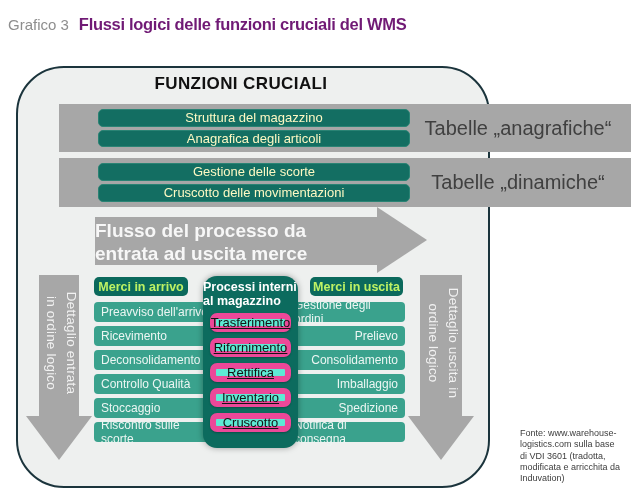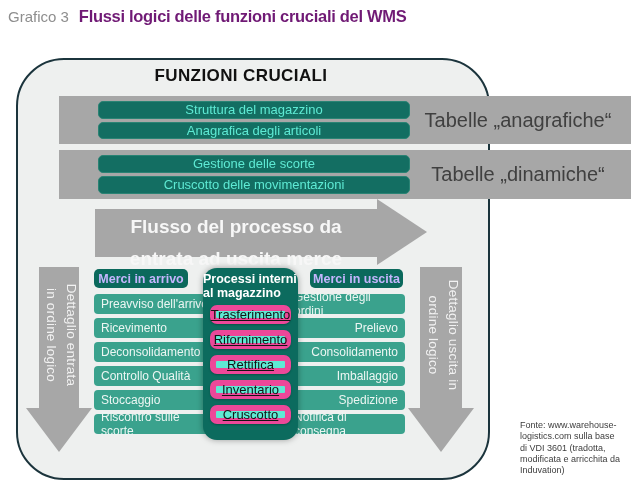--- a/index.html
+++ b/index.html
@@ -1,33 +1,33 @@
 <!DOCTYPE html>
 <html><head>
 <meta charset="utf-8">
 <style>
   html,body{margin:0;padding:0;}
   body{width:640px;height:491px;background:#ffffff;font-family:"Liberation Sans",sans-serif;position:relative;overflow:hidden;}
-  .stage{position:absolute;left:0;top:0;width:640px;height:360px;}
+  .stage{position:absolute;left:0;top:8px;width:640px;height:360px;}
   .abs{position:absolute;box-sizing:border-box;}
   .titlebar{left:8px;top:7px;width:620px;height:22px;display:flex;align-items:baseline;gap:10px;}
   .title-prefix{font-size:15px;color:#8e8e8e;}
   .title-main{font-size:16.5px;font-weight:bold;color:#701a75;letter-spacing:-0.3px;}
   .container{left:16px;top:58px;width:474px;height:422px;background:#eef0ef;border:2px solid #1b343c;border-radius:48px;}
   .heading{left:116px;top:66px;width:250px;height:20px;text-align:center;font-size:17px;font-weight:bold;color:#111111;letter-spacing:0.4px;}
   .band{background:#a7a7a7;left:59px;width:572px;}
-  .pill{left:39px;width:312px;height:17.5px;background:#136e62;border:1px solid #2a8374;border-radius:5px;color:#5eead4;font-size:13px;display:flex;align-items:center;justify-content:center;}
+  .pill{left:39px;width:312px;height:17.5px;background:#136e62;border:1px solid #2a8374;border-radius:5px;color:#fef9c3;font-size:13px;display:flex;align-items:center;justify-content:center;}
   .band-label{left:352px;top:0;width:214px;height:100%;display:flex;align-items:center;justify-content:center;color:#404040;font-size:20px;}
   .harrow-body{left:95px;top:209px;width:282px;height:48px;background:#a7a7a7;}
   .harrow-head{left:377px;top:199px;width:0;height:0;border-top:33px solid transparent;border-bottom:33px solid transparent;border-left:50px solid #a7a7a7;}
-  .harrow-text{left:95px;top:211px;width:282px;text-align:center;color:#f7f7f7;font-size:19px;font-weight:bold;line-height:32px;white-space:pre-line;}
+  .harrow-text{left:95px;top:211px;width:282px;color:#f7f7f7;font-size:19px;font-weight:bold;line-height:23px;white-space:pre-line;}
   .varrow-body{top:267px;width:40px;height:141px;background:#a7a7a7;}
   .varrow-head{top:408px;width:0;height:0;border-left:33px solid transparent;border-right:33px solid transparent;border-top:44px solid #a7a7a7;}
   .varrow-text{top:313px;width:150px;height:44px;transform:rotate(90deg);text-align:center;color:#f2f2f2;font-size:13.5px;line-height:20px;white-space:pre-line;letter-spacing:0.2px;}
-  .col-hdr{top:269px;height:19px;background:#0b695c;border-radius:5px;color:#c4b5fd;font-size:12.5px;font-weight:bold;display:flex;align-items:center;justify-content:center;z-index:1;}
+  .col-hdr{top:269px;height:19px;background:#0b695c;border-radius:5px;color:#bef264;font-size:12.5px;font-weight:bold;display:flex;align-items:center;justify-content:center;z-index:1;}
   .row{height:20px;background:#3aa28d;border-radius:4px;color:#ecf6f3;font-size:12px;display:flex;align-items:center;z-index:1;}
   .row-l{left:94px;width:117px;padding-left:7px;justify-content:flex-start;}
   .row-r{left:294px;width:111px;padding-right:7px;justify-content:flex-end;}
   .mid{left:203px;top:268px;width:95px;height:172px;background:#0c6b5e;border-radius:14px;z-index:2;box-shadow:0 0 6px rgba(0,0,0,0.35);}
   .mid-hdr{left:203px;top:272px;width:95px;text-align:left;color:#ffffff;font-size:12.5px;font-weight:bold;line-height:14px;white-space:pre-line;z-index:3;}
   .wbox{left:210px;width:81px;height:19px;background:#5eead4;border:6px solid #ec4899;border-radius:7px;color:#141414;font-size:13px;display:flex;align-items:center;justify-content:center;z-index:3;box-shadow:0 1px 2px rgba(0,0,0,0.25);text-decoration:underline;}
   .footer{left:520px;top:420px;width:118px;font-size:9px;line-height:1.25;color:#3d3d3d;white-space:pre-line;}
 </style>
 </head>
 <body>

